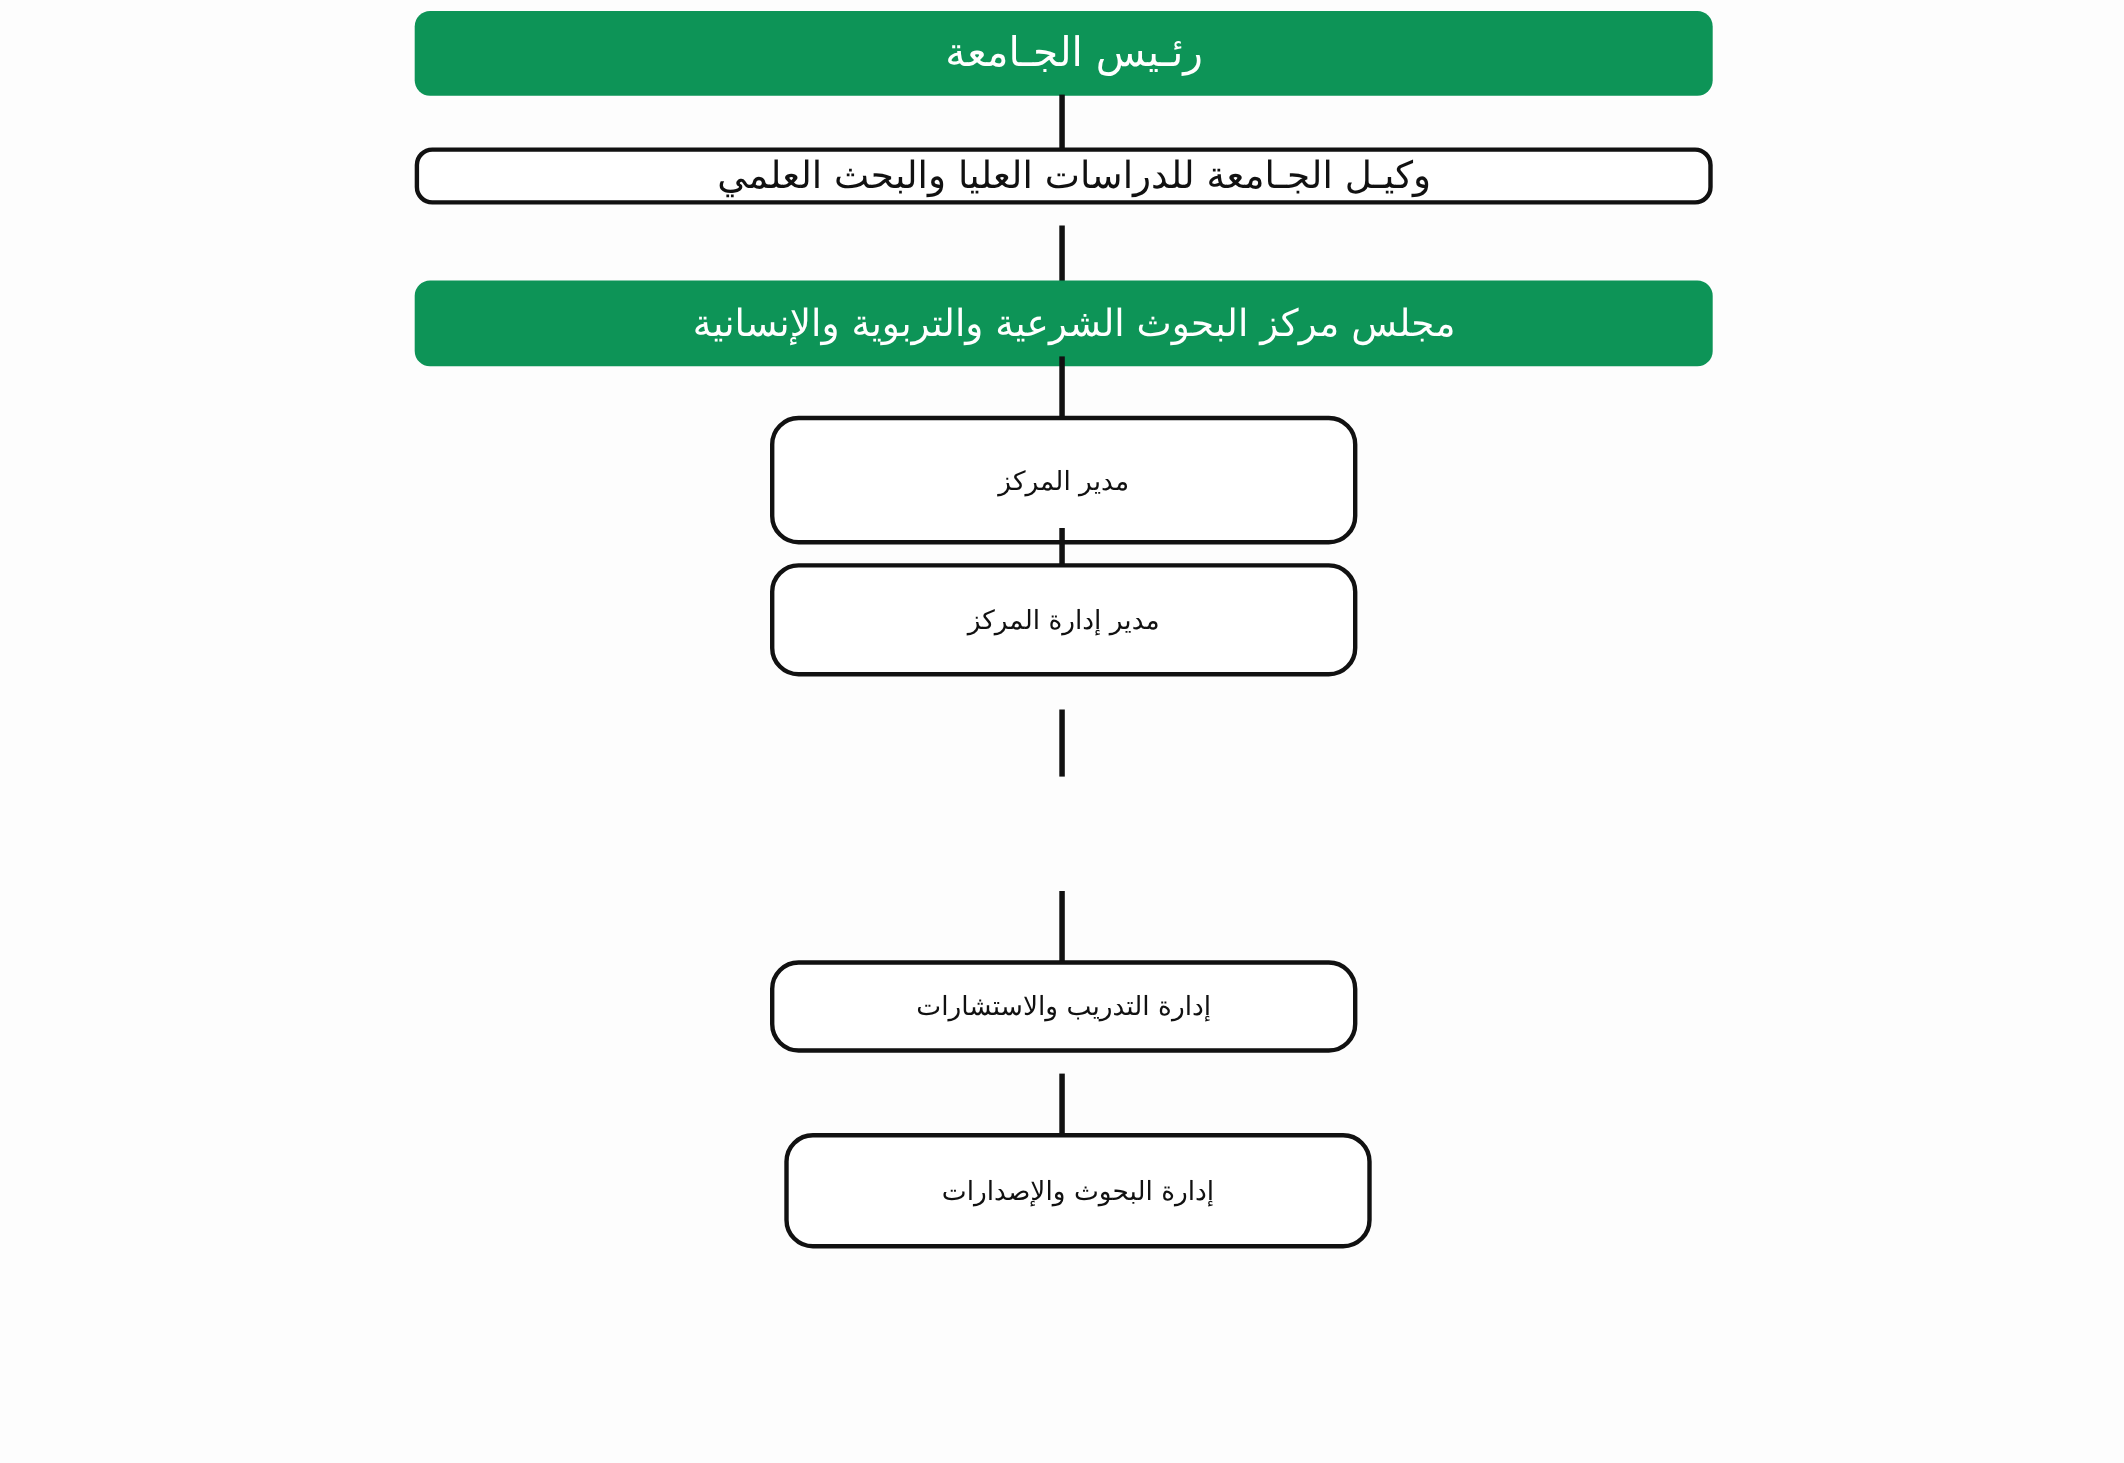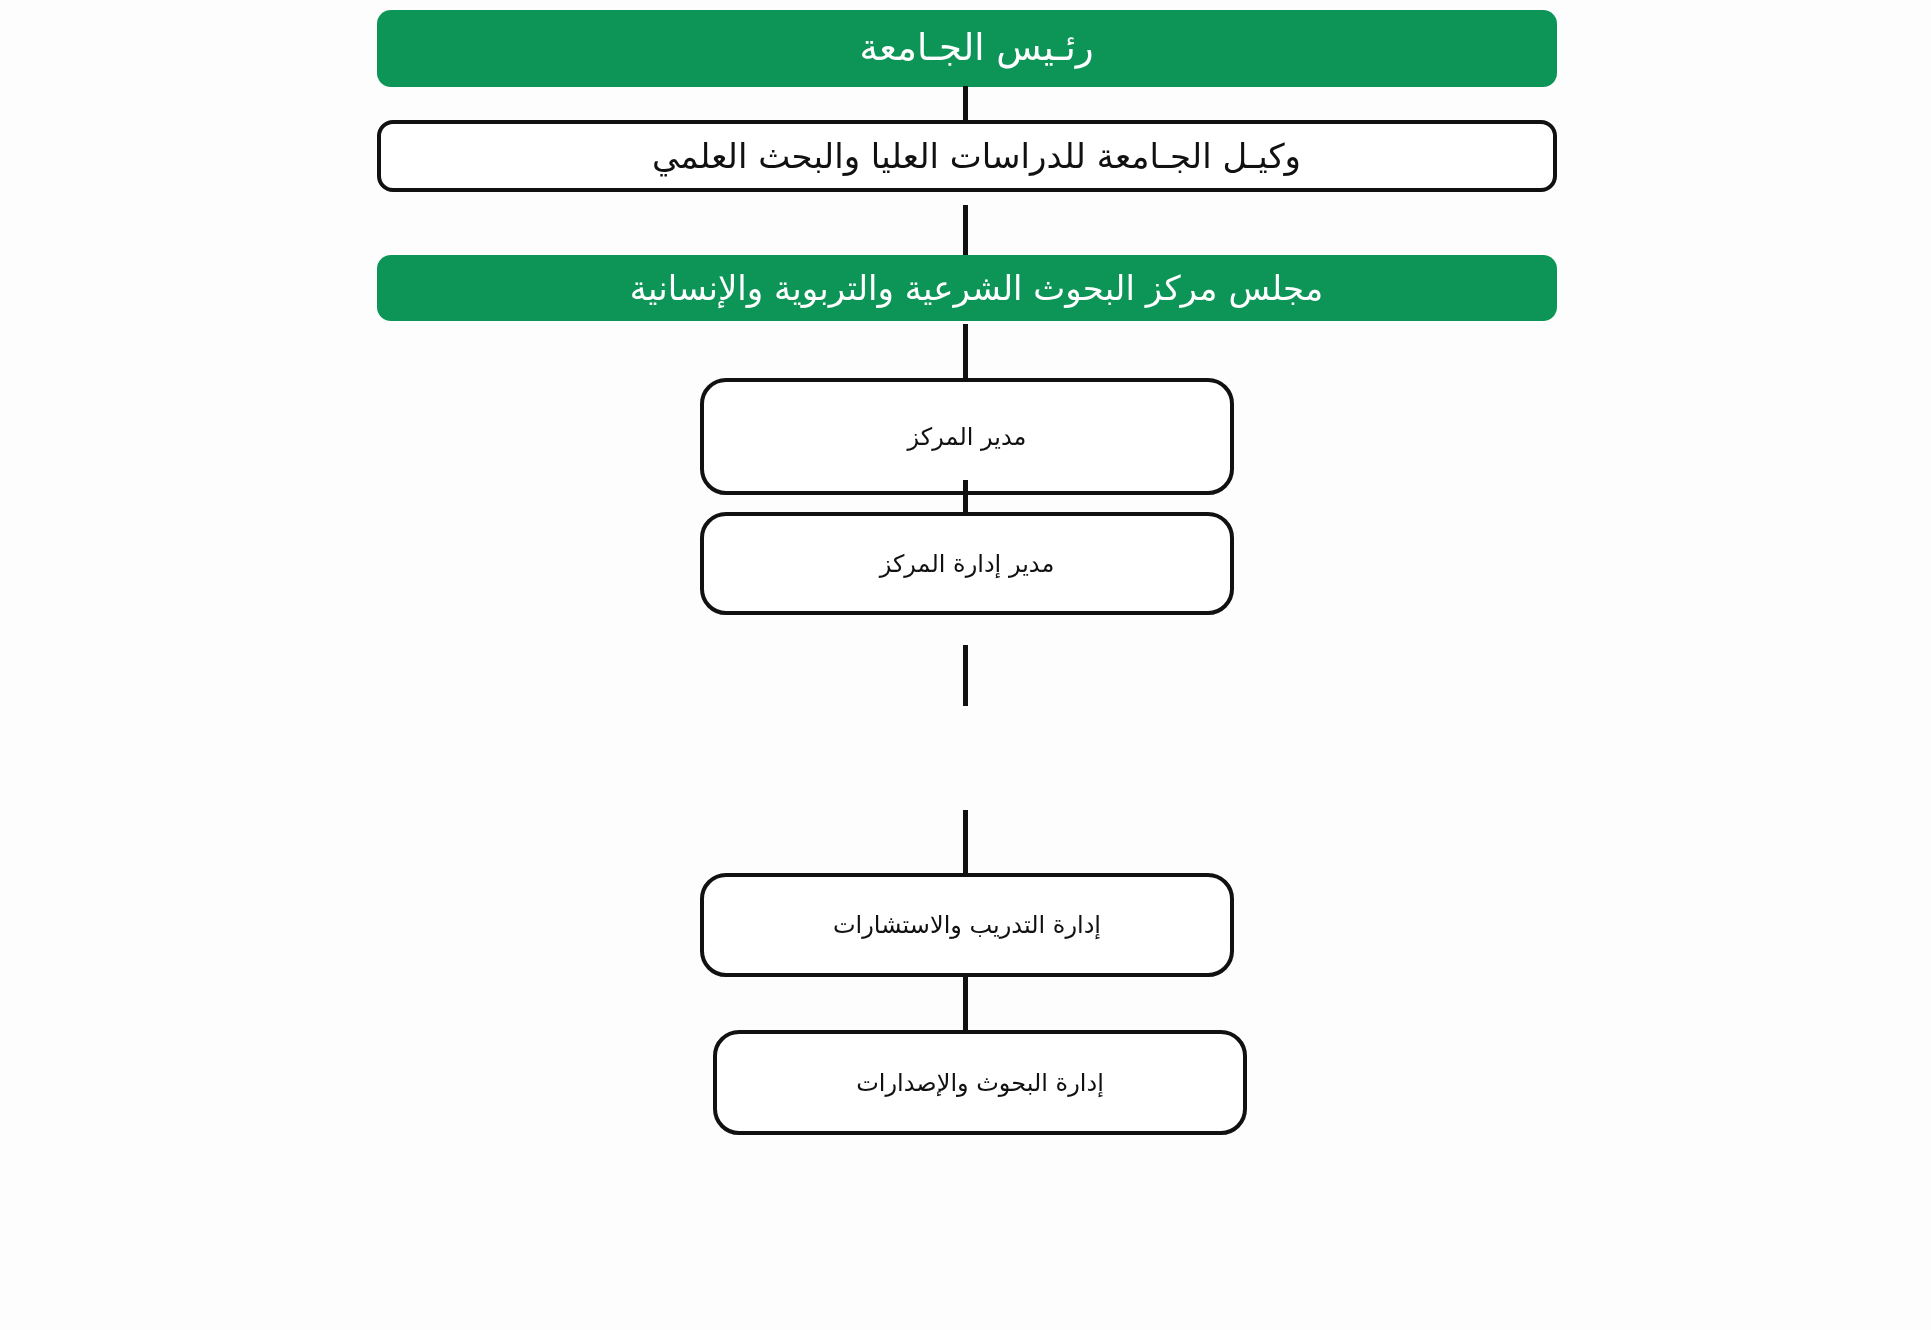--- a/index.html
+++ b/index.html
@@ -54,31 +54,31 @@
   .vline {
     position: absolute;
     left: 963px;
     width: 5px;
     background: var(--ink);
   }
 
   
   #node-0 { top: 10px;   height: 77px;  }
   #line-0 { top: 86px;   height: 49px;  }
-  #node-1 { top: 120px;  height: 72px;  }
+  #node-1 { top: 134px;  height: 52px;  }
   #line-1 { top: 205px;  height: 51px;  }
-  #node-2 { top: 255px;  height: 66px;  }
+  #node-2 { top: 255px;  height: 78px;  }
   #line-2 { top: 324px;  height: 55px;  }
   #node-3 { top: 378px;  height: 117px; }
   #line-3 { top: 480px;  height: 64px;  }
   #node-4 { top: 512px;  height: 103px; }
   #line-4 { top: 645px;  height: 61px;  }
   #node-5 { top: 705px;  height: 106px; }
   #line-5 { top: 810px;  height: 64px;  }
-  #node-6 { top: 873px;  height: 104px; }
+  #node-6 { top: 873px;  height: 84px; }
   #line-6 { top: 976px;  height: 55px;  }
   #node-7 { top: 1030px; height: 105px; margin-left: 13px; }
 </style>
 </head>
 <body>
 
 <div class="canvas">
 
   <div id="node-0" class="node wide green fs-xl">
     <span>رئـيس الجـامعة</span>

